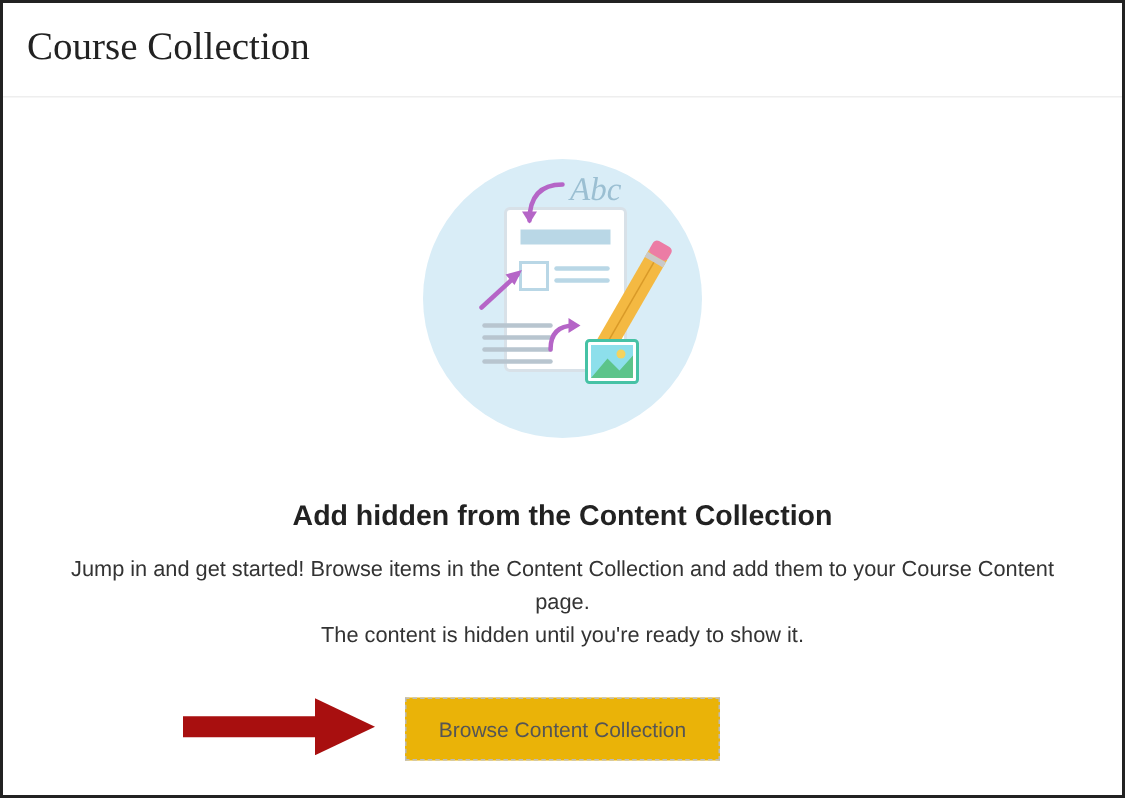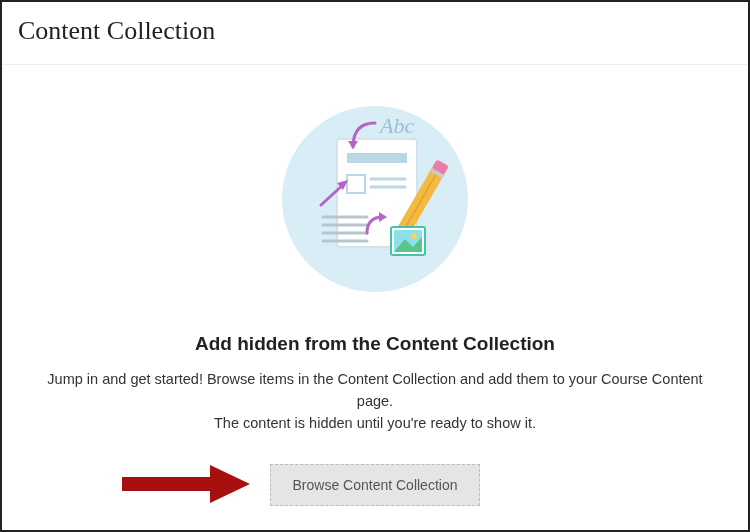--- a/index.html
+++ b/index.html
@@ -48,40 +48,40 @@
       line-height: 1.5;
     }
     .button-row {
       margin-top: 30px;
       position: relative;
       display: flex;
       justify-content: center;
       align-items: center;
     }
     .browse-btn {
-      background: #e5e5e5;
+      background: #eab308;
       border: 1px dashed #bbb;
       color: #555;
       font-size: 14px;
       padding: 12px 22px;
       cursor: pointer;
       font-family: inherit;
     }
     .arrow {
       position: absolute;
       left: 120px;
       top: 50%;
       transform: translateY(-50%);
     }
   </style>
 </head>
 <body>
 
 <div class="header">
-  <h1>Content Collection</h1>
+  <h1>Course Collection</h1>
 </div>
 
 <div class="main">
   <div class="illustration">
     <svg width="200" height="200" viewBox="0 0 200 200">
 
       <circle cx="100" cy="100" r="93" fill="#d9edf7"></circle>
 
       <rect x="62" y="40" width="80" height="108" rx="3" fill="#ffffff" stroke="#d8e1e8" stroke-width="2"></rect>
 

